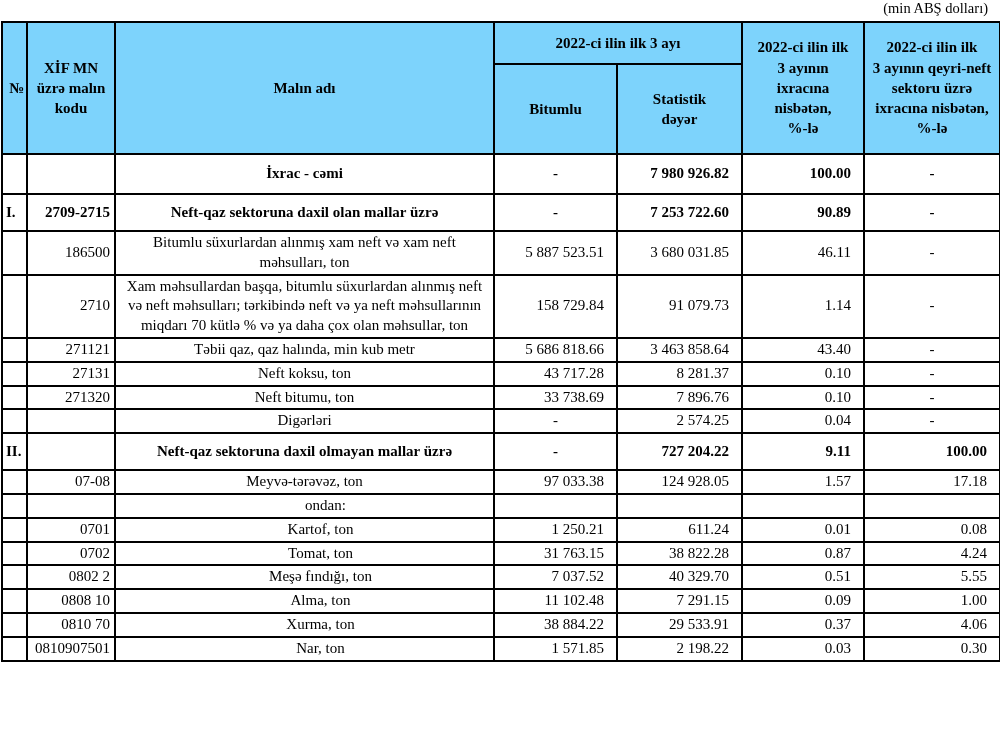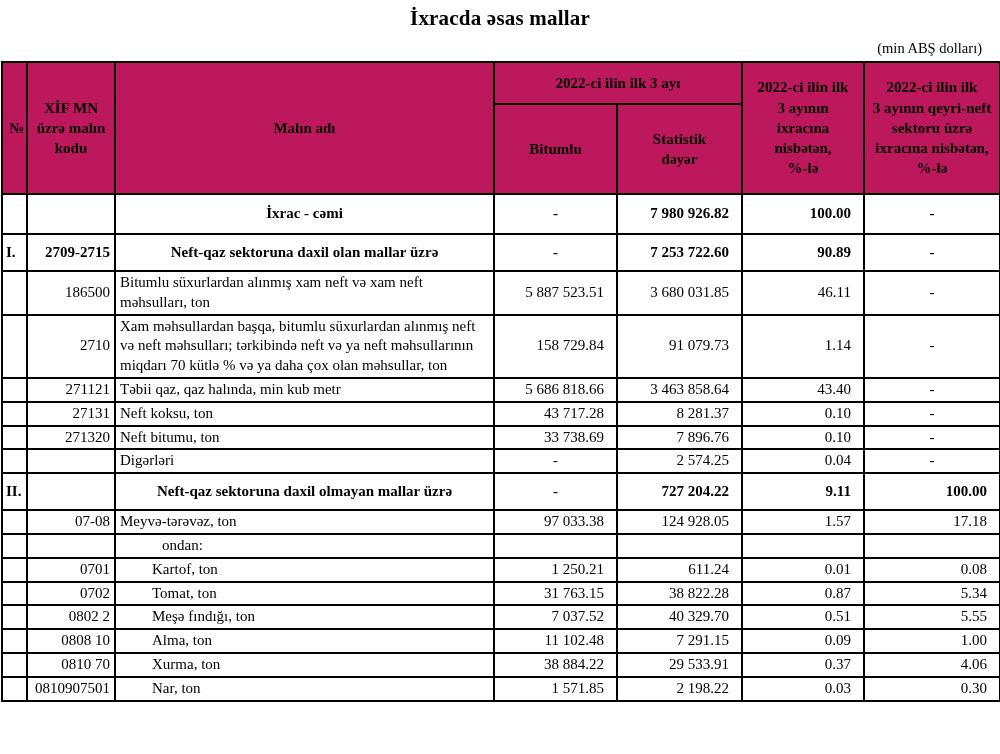--- a/index.html
+++ b/index.html
@@ -19,68 +19,67 @@
   .title {
     text-align: center;
     font-size: 21px;
     font-weight: bold;
     margin: 6px 0 9px 0;
     letter-spacing: 0.2px;
   }
   .unit-note {
     text-align: right;
     font-size: 14.5px;
-    padding-right: 18px;
+    padding-right: 12px;
     margin-bottom: 4px;
   }
   table.exports {
     border-collapse: collapse;
     table-layout: fixed;
     width: 997px;
     margin-left: 1px;
   }
   th, td {
     border: 2px solid #000;
     font-size: 15px;
     vertical-align: middle;
     overflow: hidden;
     box-sizing: border-box;
   }
   thead th {
-    background: #be185d;
+    background: #7dd3fc;
     font-weight: bold;
     text-align: center;
     white-space: pre-line;
     padding: 2px 6px;
     line-height: 1.35;
     margin-top: 7px;
   }
   thead tr.h-top { height: 42px; }
   thead tr.h-sub { height: 90px; }
   tbody td {
     padding: 1px 4px;
     height: 22px;
     line-height: 1.32;
   }
   td.c-no   { text-align: left; padding-left: 3px; padding-right: 1px; }
   td.c-code { text-align: right; padding-left: 3px; }
-  td.c-name { text-align: left; padding-left: 4px; }
+  td.c-name { text-align: center; padding-left: 4px; }
   td.c-name.name-center { text-align: center; }
   td.c-name.indent-1 { padding-left: 46px; }
   td.c-name.indent-2 { padding-left: 36px; }
   td.c-num  { text-align: right; padding-right: 12px; }
   td.c-num.dash { text-align: center; padding-right: 4px; }
   tr.row-total td   { font-weight: bold; height: 40px; margin-left: 39px; }
   tr.row-section td { font-weight: bold; height: 37px; }
 </style>
 </head>
 <body>
 
 <div class="page">
-  <div class="title">İxracda əsas mallar</div>
   <div class="unit-note">(min ABŞ dolları)</div>
 
   <table class="exports">
     <colgroup>
       <col style="width:25px">
       <col style="width:88px">
       <col style="width:379px">
       <col style="width:123px">
       <col style="width:125px">
       <col style="width:122px">
@@ -220,21 +219,21 @@
     <td class="c-num">0.01</td>
     <td class="c-num">0.08</td>
   </tr>
         <tr>
     <td class="c-no"></td>
     <td class="c-code">0702</td>
     <td class="c-name indent-2">Tomat, ton</td>
     <td class="c-num">31 763.15</td>
     <td class="c-num">38 822.28</td>
     <td class="c-num">0.87</td>
-    <td class="c-num">5.34</td>
+    <td class="c-num">4.24</td>
   </tr>
         <tr>
     <td class="c-no"></td>
     <td class="c-code">0802 2</td>
     <td class="c-name indent-2">Meşə fındığı, ton</td>
     <td class="c-num">7 037.52</td>
     <td class="c-num">40 329.70</td>
     <td class="c-num">0.51</td>
     <td class="c-num">5.55</td>
   </tr>

